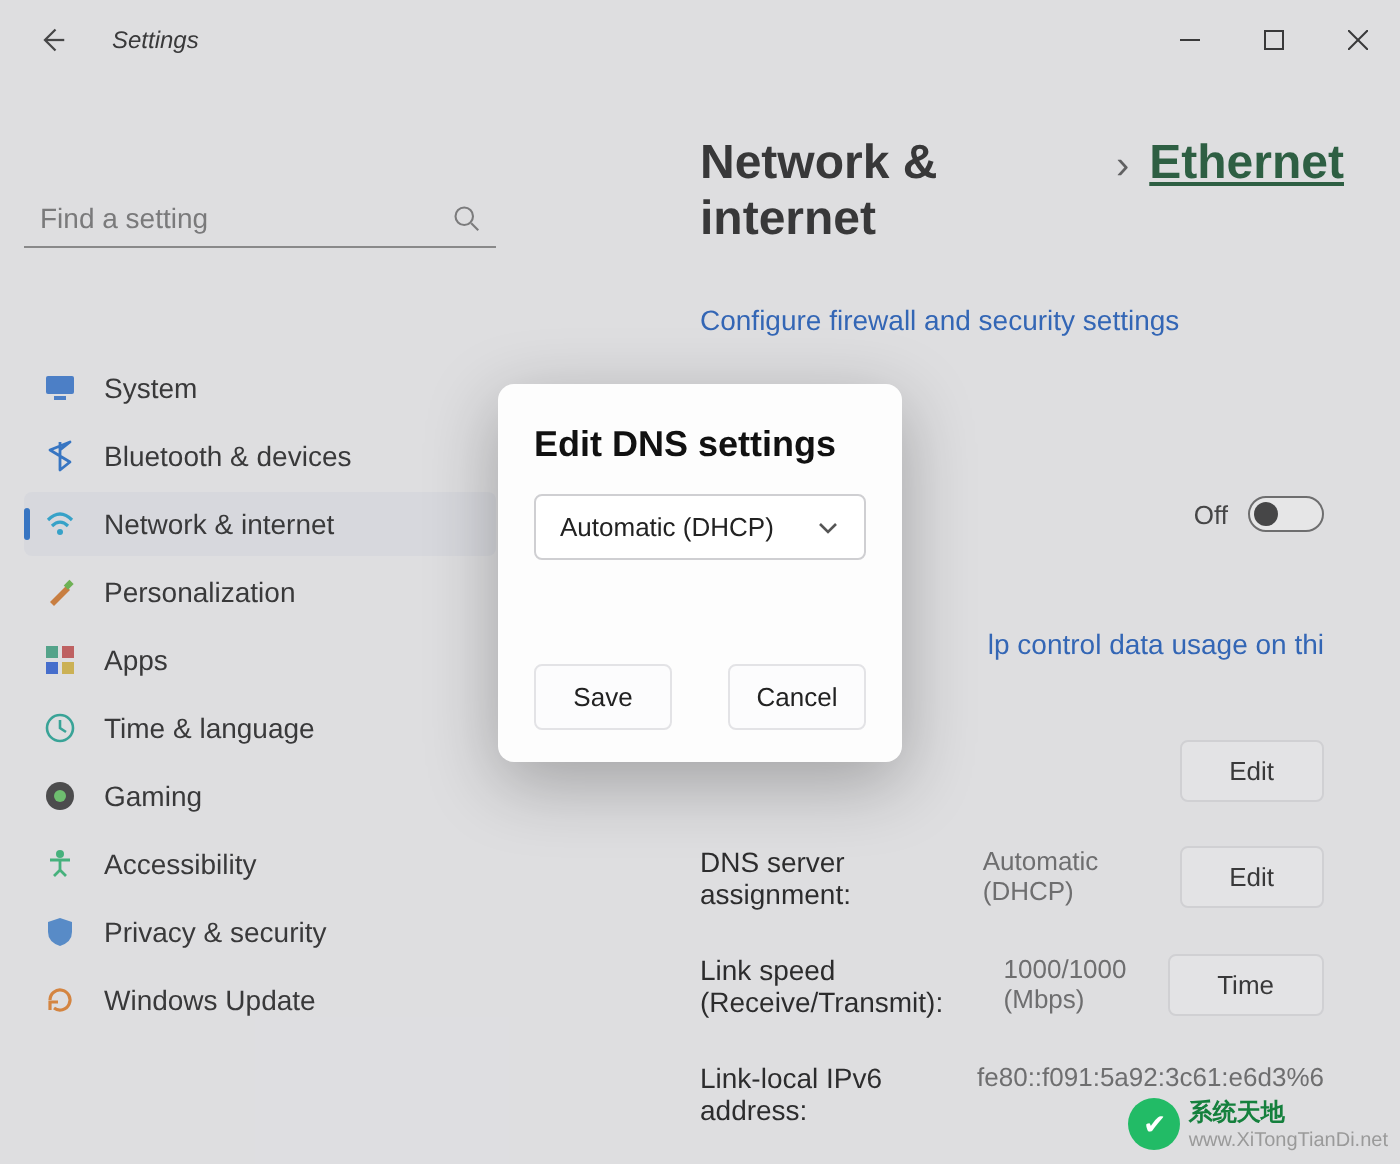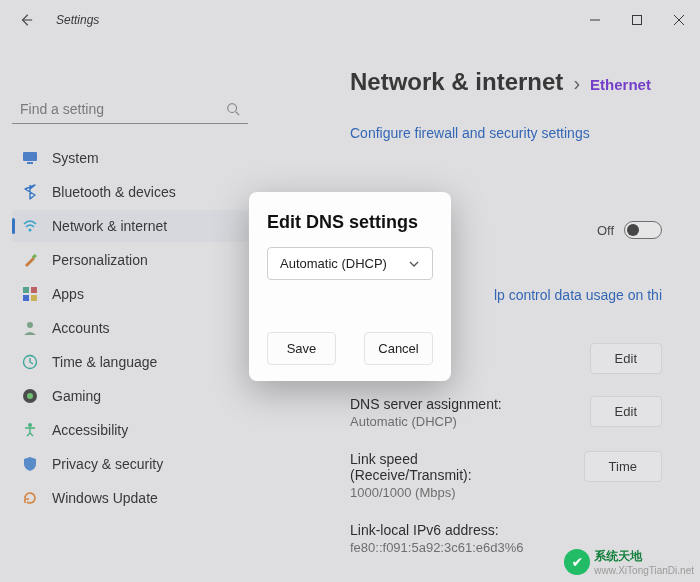--- a/index.html
+++ b/index.html
@@ -5,41 +5,41 @@
   * { box-sizing: border-box; margin: 0; padding: 0; font-family: "Segoe UI", Arial, sans-serif; }
   body { width: 700px; height: 582px; background: #f5f5f7; overflow: hidden; position: relative; }
   .window { width: 100%; height: 100%; position: relative; }
   .titlebar { height: 40px; display: flex; align-items: center; justify-content: space-between; padding: 0 0 0 18px; }
   .titlebar-left { display: flex; align-items: center; gap: 22px; }
   .back-btn { width: 16px; height: 16px; display: flex; align-items: center; justify-content: center; cursor: pointer; }
   .title { font-size: 12px; color: #222; font-style: italic; }
   .win-controls { display: flex; }
   .win-btn { width: 42px; height: 32px; display: flex; align-items: center; justify-content: center; cursor: pointer; }
   .content { display: flex; height: calc(100% - 40px); }
-  .sidebar { width: 260px; padding: 55px 12px 0 12px; display: flex; flex-direction: column; }
+  .sidebar { width: 260px; padding: 55px 12px 0 12px; display: flex; flex-direction: column; gap: 36px; }
   .search { display: flex; align-items: center; border-bottom: 1px solid #888; padding: 6px 8px; margin-bottom: 18px; color: #6b6b6b; }
   .search input { border: none; background: transparent; flex: 1; font-size: 14px; outline: none; color: #333; }
   .nav-list { display: flex; flex-direction: column; gap: 2px; }
   .nav-item { display: flex; align-items: center; gap: 14px; padding: 8px 10px; border-radius: 4px; font-size: 14px; color: #222; cursor: pointer; position: relative; }
   .nav-item.active { background: #eceef3; }
   .nav-item.active::before { content: ""; position: absolute; left: 0; top: 8px; bottom: 8px; width: 3px; background: #1f6fd0; border-radius: 2px; }
   .nav-icon { width: 16px; height: 16px; display: flex; align-items: center; justify-content: center; }
   .main { flex: 1; padding: 28px 28px 0 90px; overflow: hidden; }
   .breadcrumb { display: flex; align-items: baseline; gap: 10px; margin-bottom: 28px; }
   .crumb-parent { font-size: 24px; font-weight: 600; color: #202020; }
   .crumb-sep { font-size: 20px; color: #555; }
-  .crumb-current { font-size: 15px; font-weight: 700; color: #6d28d9; }
+  .crumb-current { font-size: 24px; font-weight: 700; color: #14532d; text-decoration: underline; }
   .config-link { color: #1a5bbf; font-size: 14px; margin-bottom: 80px; display: inline-block; cursor: pointer; }
   .toggle-row { display: flex; align-items: center; justify-content: flex-end; gap: 10px; margin-bottom: 48px; padding-right: 10px; }
   .toggle-label { font-size: 13px; color: #333; }
   .toggle { width: 38px; height: 18px; border: 1px solid #666; border-radius: 10px; position: relative; cursor: pointer; background: #fff; }
   .toggle-knob { width: 12px; height: 12px; border-radius: 50%; background: #333; position: absolute; left: 2px; top: 2px; }
   .usage-link { color: #1a5bbf; font-size: 14px; display: block; margin-bottom: 40px; text-align: right; padding-right: 10px; }
   .setting-row { display: flex; justify-content: space-between; align-items: flex-start; margin-bottom: 22px; padding-right: 10px; }
-  .setting-text { display: flex; flex-direction: column; gap: 2px; }
+  .setting-text { display: flex; flex-direction: row; gap: 2px; }
   .setting-label { font-size: 14px; color: #111; }
   .setting-value { font-size: 13px; color: #666; }
   .action-btn { background: #fcfcfd; border: 1px solid #e3e3e6; border-radius: 4px; padding: 7px 24px; font-size: 13px; color: #222; cursor: pointer; }
   .overlay { position: absolute; inset: 0; background: rgba(140,140,145,0.22); display: flex; align-items: flex-start; justify-content: center; }
   .dialog { margin-top: 192px; width: 202px; background: #fdfdfd; border-radius: 8px; box-shadow: 0 10px 36px rgba(0,0,0,0.28); padding: 20px 18px 16px 18px; }
   .dialog-title { font-size: 18px; font-weight: 600; color: #111; margin-bottom: 14px; }
   .select { border: 1px solid #cfcfd2; border-radius: 4px; padding: 8px 12px; display: flex; justify-content: space-between; align-items: center; font-size: 13px; color: #222; cursor: pointer; margin-bottom: 52px; background: #fff; }
   .dialog-buttons { display: flex; gap: 28px; }
   .dialog-btn { flex: 1; background: #fcfcfd; border: 1px solid #e3e3e6; border-radius: 4px; padding: 8px 0; font-size: 13px; color: #222; cursor: pointer; text-align: center; }
   .watermark { position: absolute; right: 6px; bottom: 6px; display: flex; align-items: center; gap: 4px; font-size: 12px; }
@@ -136,29 +136,20 @@
                 <rect x="9" y="1" width="6" height="6" fill="#c55"></rect>
                 <rect x="1" y="9" width="6" height="6" fill="#36d"></rect>
                 <rect x="9" y="9" width="6" height="6" fill="#db4"></rect>
               </svg>
             </span>
             <span>Apps</span>
           </div>
         <div class="nav-item">
             <span class="nav-icon">
               <svg width="16" height="16">
-                <circle cx="8" cy="5" r="3" fill="#7a8"></circle>
-                <path d="M2 15 Q8 9 14 15 Z" fill="#7a8"></path>
-              </svg>
-            </span>
-            <span>Accounts</span>
-          </div>
-        <div class="nav-item">
-            <span class="nav-icon">
-              <svg width="16" height="16">
                 <circle cx="8" cy="8" r="6.5" stroke="#2a9" fill="none" stroke-width="1.3"></circle>
                 <path d="M8 4v4l3 2" stroke="#2a9" stroke-width="1.3" fill="none"></path>
               </svg>
             </span>
             <span>Time &amp; language</span>
           </div>
         <div class="nav-item">
             <span class="nav-icon">
               <svg width="16" height="16">
                 <circle cx="8" cy="8" r="7" fill="#3a3a3a"></circle>

